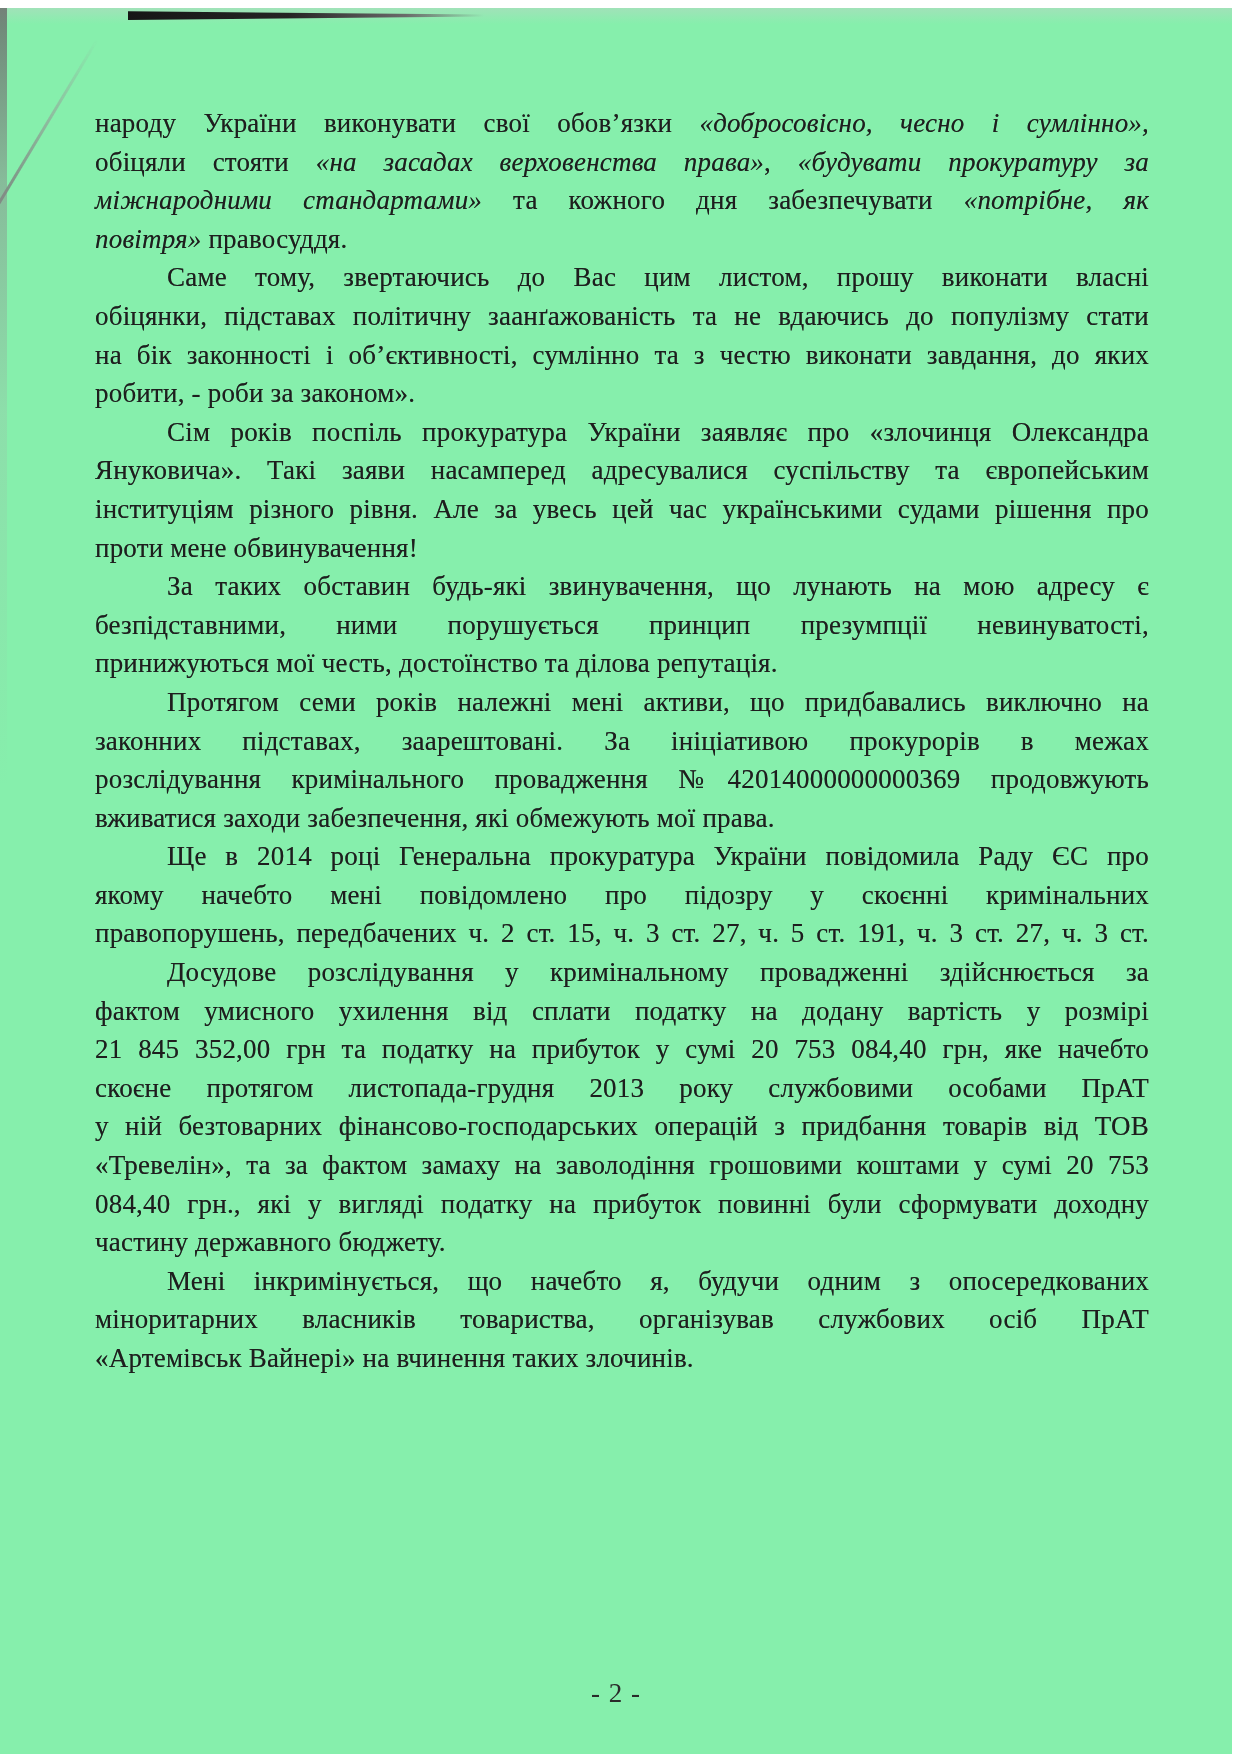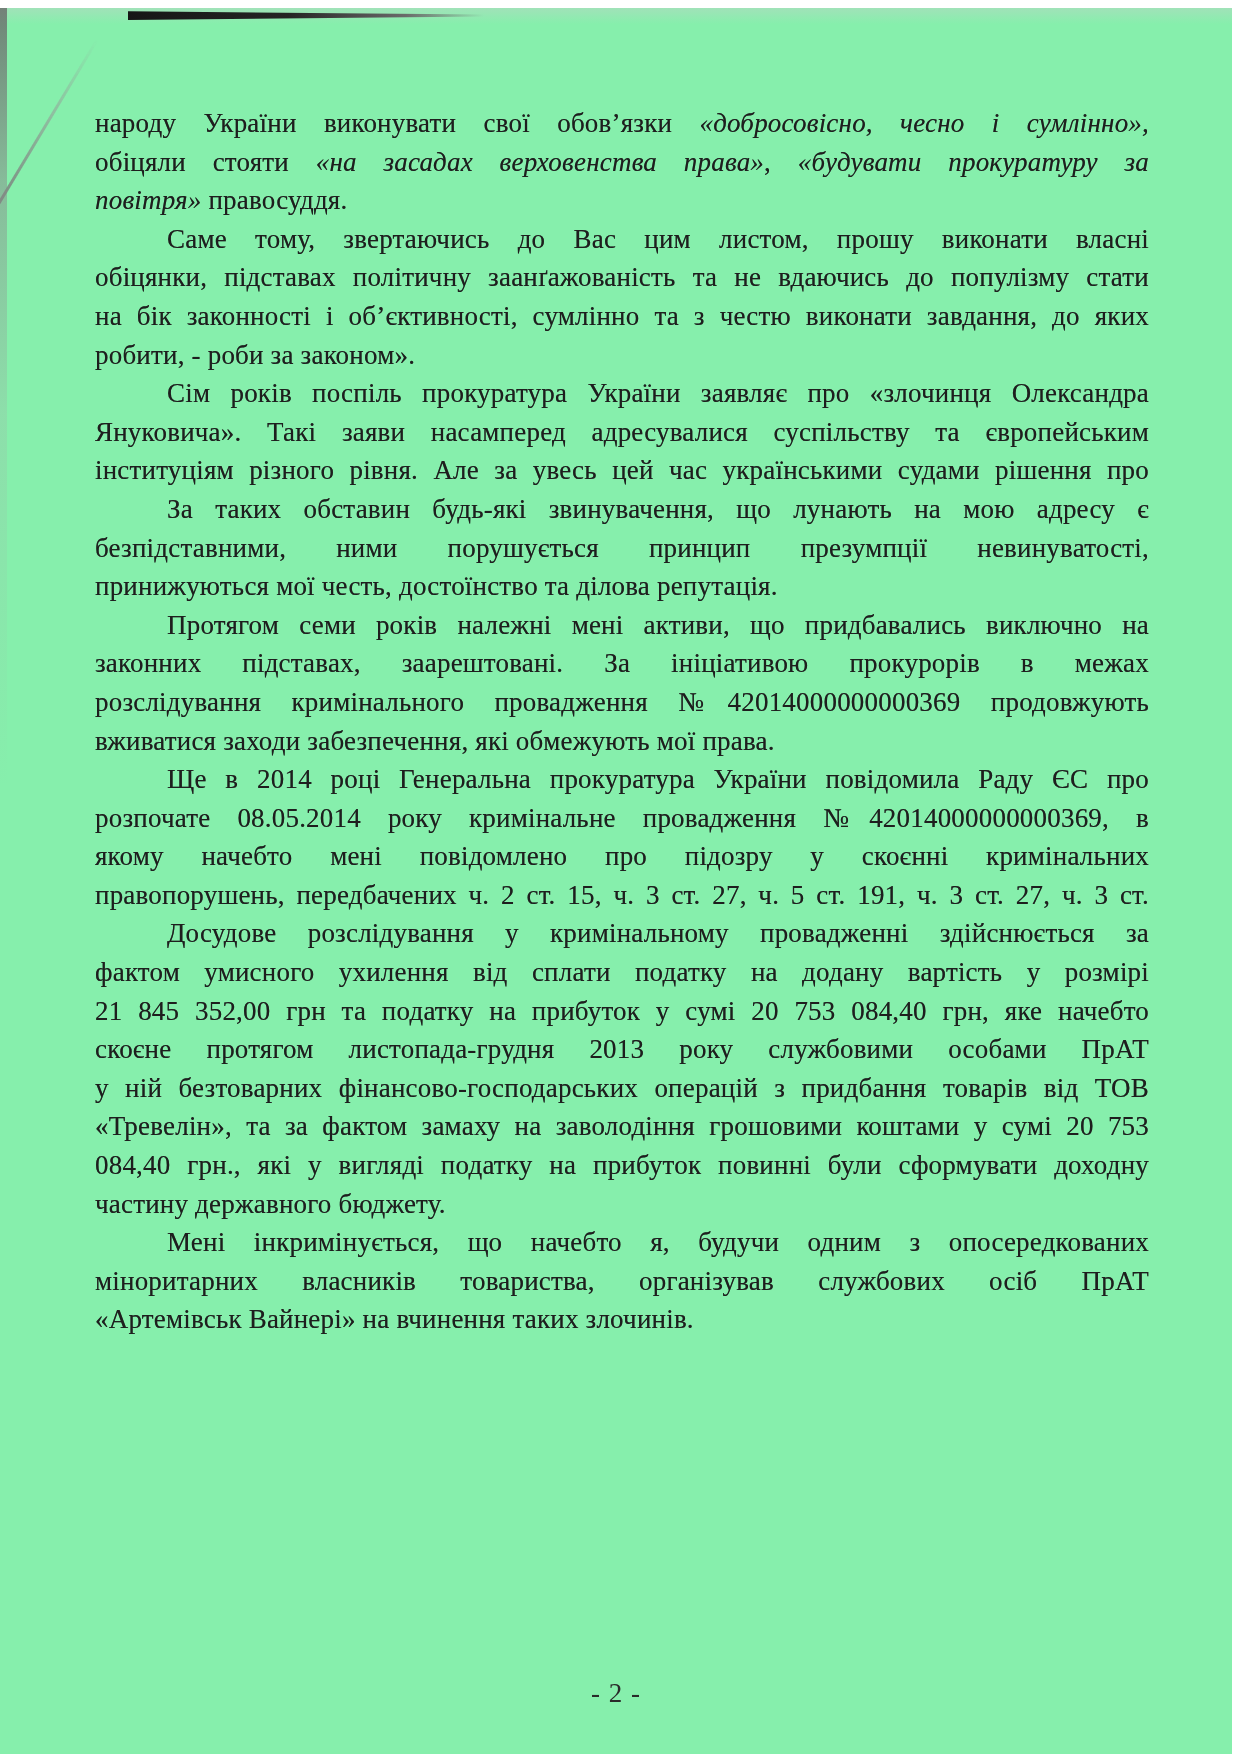--- a/index.html
+++ b/index.html
@@ -62,37 +62,38 @@
 
 <div class="page">
   <div class="top-band"></div>
   <div class="streak-top"></div>
   <div class="fold-line"></div>
   <div class="edge-shadow"></div>
 
   <div class="doc">
       <div class="line"><span class="seg">народу України виконувати свої обов’язки </span><span class="seg it">«добросовісно, чесно і сумлінно»,</span></div>
       <div class="line"><span class="seg">обіцяли стояти </span><span class="seg it">«на засадах верховенства права»</span><span class="seg">, </span><span class="seg it">«будувати прокуратуру за</span></div>
+      <div class="line"><span class="seg it">міжнародними стандартами»</span><span class="seg"> та кожного дня забезпечувати </span><span class="seg it">«потрібне, як</span></div>
       <div class="line last"><span class="seg it">повітря»</span><span class="seg"> правосуддя.</span></div>
       <div class="line first"><span class="seg">Саме тому, звертаючись до Вас цим листом, прошу виконати власні</span></div>
       <div class="line"><span class="seg">обіцянки, підставах політичну заанґажованість та не вдаючись до популізму стати</span></div>
       <div class="line"><span class="seg">на бік законності і об’єктивності, сумлінно та з честю виконати завдання, до яких</span></div>
       <div class="line last"><span class="seg">робити, - роби за законом».</span></div>
       <div class="line first"><span class="seg">Сім років поспіль прокуратура України заявляє про «злочинця Олександра</span></div>
       <div class="line"><span class="seg">Януковича». Такі заяви насамперед адресувалися суспільству та європейським</span></div>
       <div class="line"><span class="seg">інституціям різного рівня. Але за увесь цей час українськими судами рішення про</span></div>
+      <div class="line last"><span class="seg">проти мене обвинувачення!</span></div>
       <div class="line first"><span class="seg">За таких обставин будь-які звинувачення, що лунають на мою адресу є</span></div>
       <div class="line"><span class="seg">безпідставними, ними порушується принцип презумпції невинуватості,</span></div>
       <div class="line last"><span class="seg">принижуються мої честь, достоїнство та ділова репутація.</span></div>
       <div class="line first"><span class="seg">Протягом семи років належні мені активи, що придбавались виключно на</span></div>
       <div class="line"><span class="seg">законних підставах, заарештовані. За ініціативою прокурорів в межах</span></div>
       <div class="line"><span class="seg">розслідування кримінального провадження №42014000000000369 продовжують</span></div>
       <div class="line last"><span class="seg">вживатися заходи забезпечення, які обмежують мої права.</span></div>
       <div class="line first"><span class="seg">Ще в 2014 році Генеральна прокуратура України повідомила Раду ЄС про</span></div>
-      <div class="line"><span class="seg">розпочате 08.05.2014 року кримінальне провадження №42014000000000369, в</span></div>
       <div class="line"><span class="seg">якому начебто мені повідомлено про підозру у скоєнні кримінальних</span></div>
       <div class="line"><span class="seg">правопорушень, передбачених ч. 2 ст. 15, ч. 3 ст. 27, ч. 5 ст. 191, ч. 3 ст. 27, ч. 3 ст.</span></div>
       <div class="line first"><span class="seg">Досудове розслідування у кримінальному провадженні здійснюється за</span></div>
       <div class="line"><span class="seg">фактом умисного ухилення від сплати податку на додану вартість у розмірі</span></div>
       <div class="line"><span class="seg">21 845 352,00 грн та податку на прибуток у сумі 20 753 084,40 грн, яке начебто</span></div>
       <div class="line"><span class="seg">скоєне протягом листопада-грудня 2013 року службовими особами ПрАТ</span></div>
       <div class="line"><span class="seg">у ній безтоварних фінансово-господарських операцій з придбання товарів від ТОВ</span></div>
       <div class="line"><span class="seg">«Тревелін», та за фактом замаху на заволодіння грошовими коштами у сумі 20 753</span></div>
       <div class="line"><span class="seg">084,40 грн., які у вигляді податку на прибуток повинні були сформувати доходну</span></div>
       <div class="line last"><span class="seg">частину державного бюджету.</span></div>

